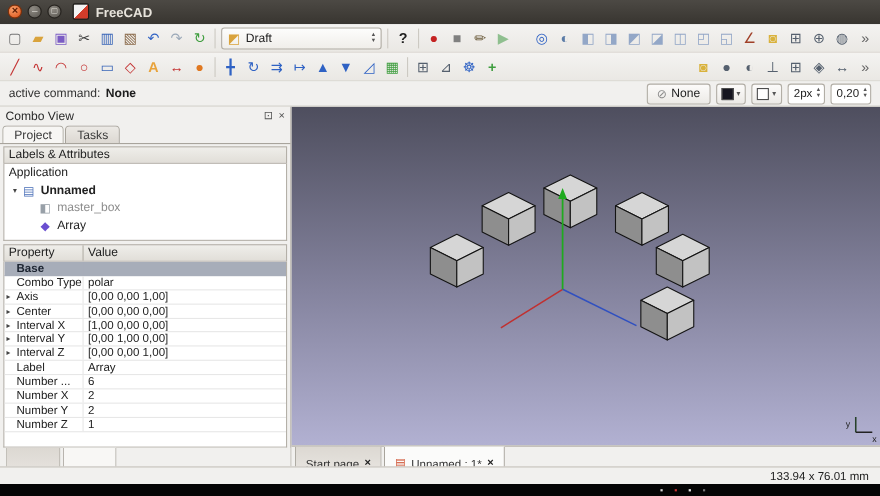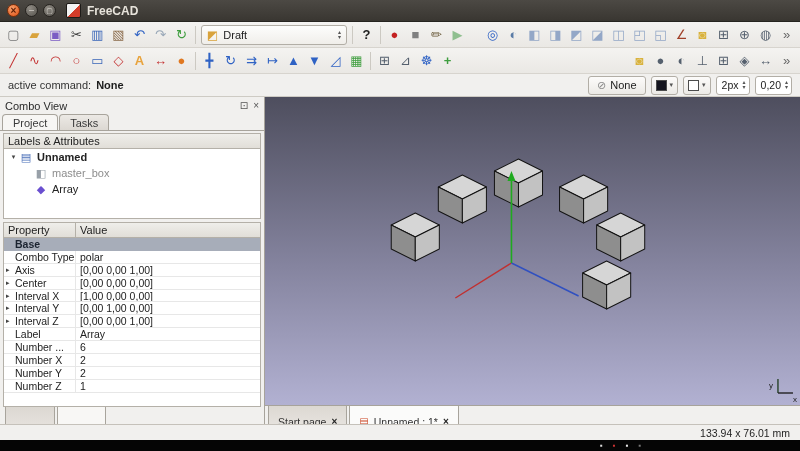--- a/index.html
+++ b/index.html
@@ -435,20 +435,25 @@
 
           <span class="cv-tab active"><span>Project</span></span>
 
           <span class="cv-tab"><span>Tasks</span></span>
 
       </div>
       <div class="cv-body">
         <div class="tree-header">Labels &amp; Attributes</div>
         <div class="tree">
 
+            <div class="tree-row" style="padding-left: 4px;">
+              <span class="tree-exp"></span>
+              <span class="tree-icon"></span>
+              <span class="tree-label">Application</span>
+            </div>
 
             <div class="tree-row bold" style="padding-left: 4px;">
               <span class="tree-exp">▾</span>
               <span class="tree-icon" style="color: rgb(74, 111, 184);">▤</span>
               <span class="tree-label">Unnamed</span>
             </div>
 
             <div class="tree-row dim" style="padding-left: 30px;">
               <span class="tree-exp"></span>
               <span class="tree-icon" style="color: rgb(152, 160, 168);">◧</span>

